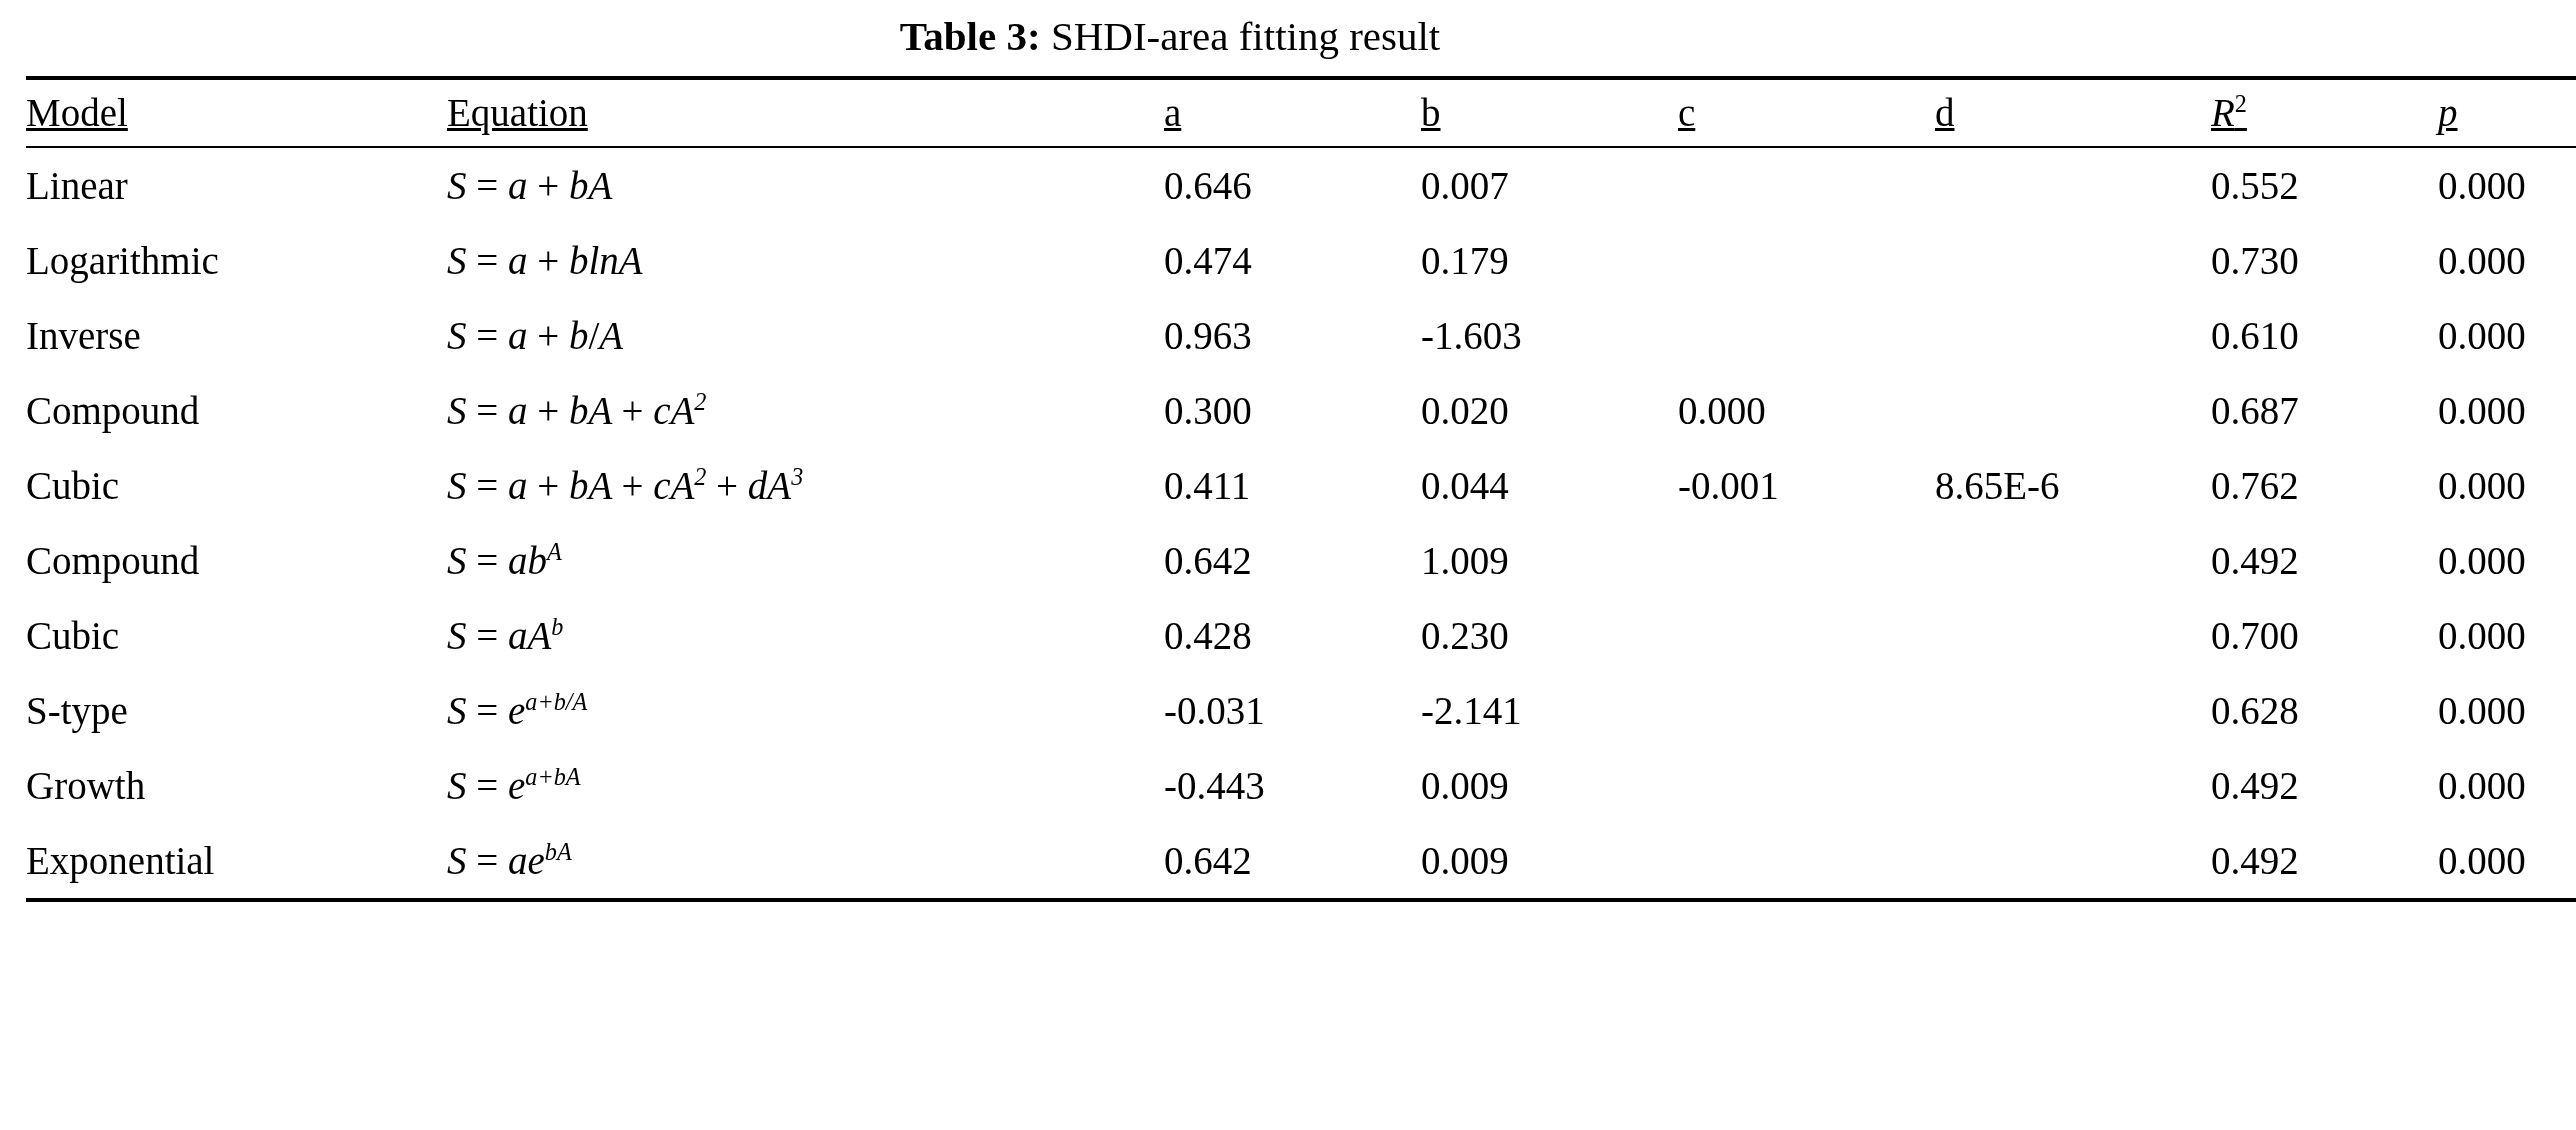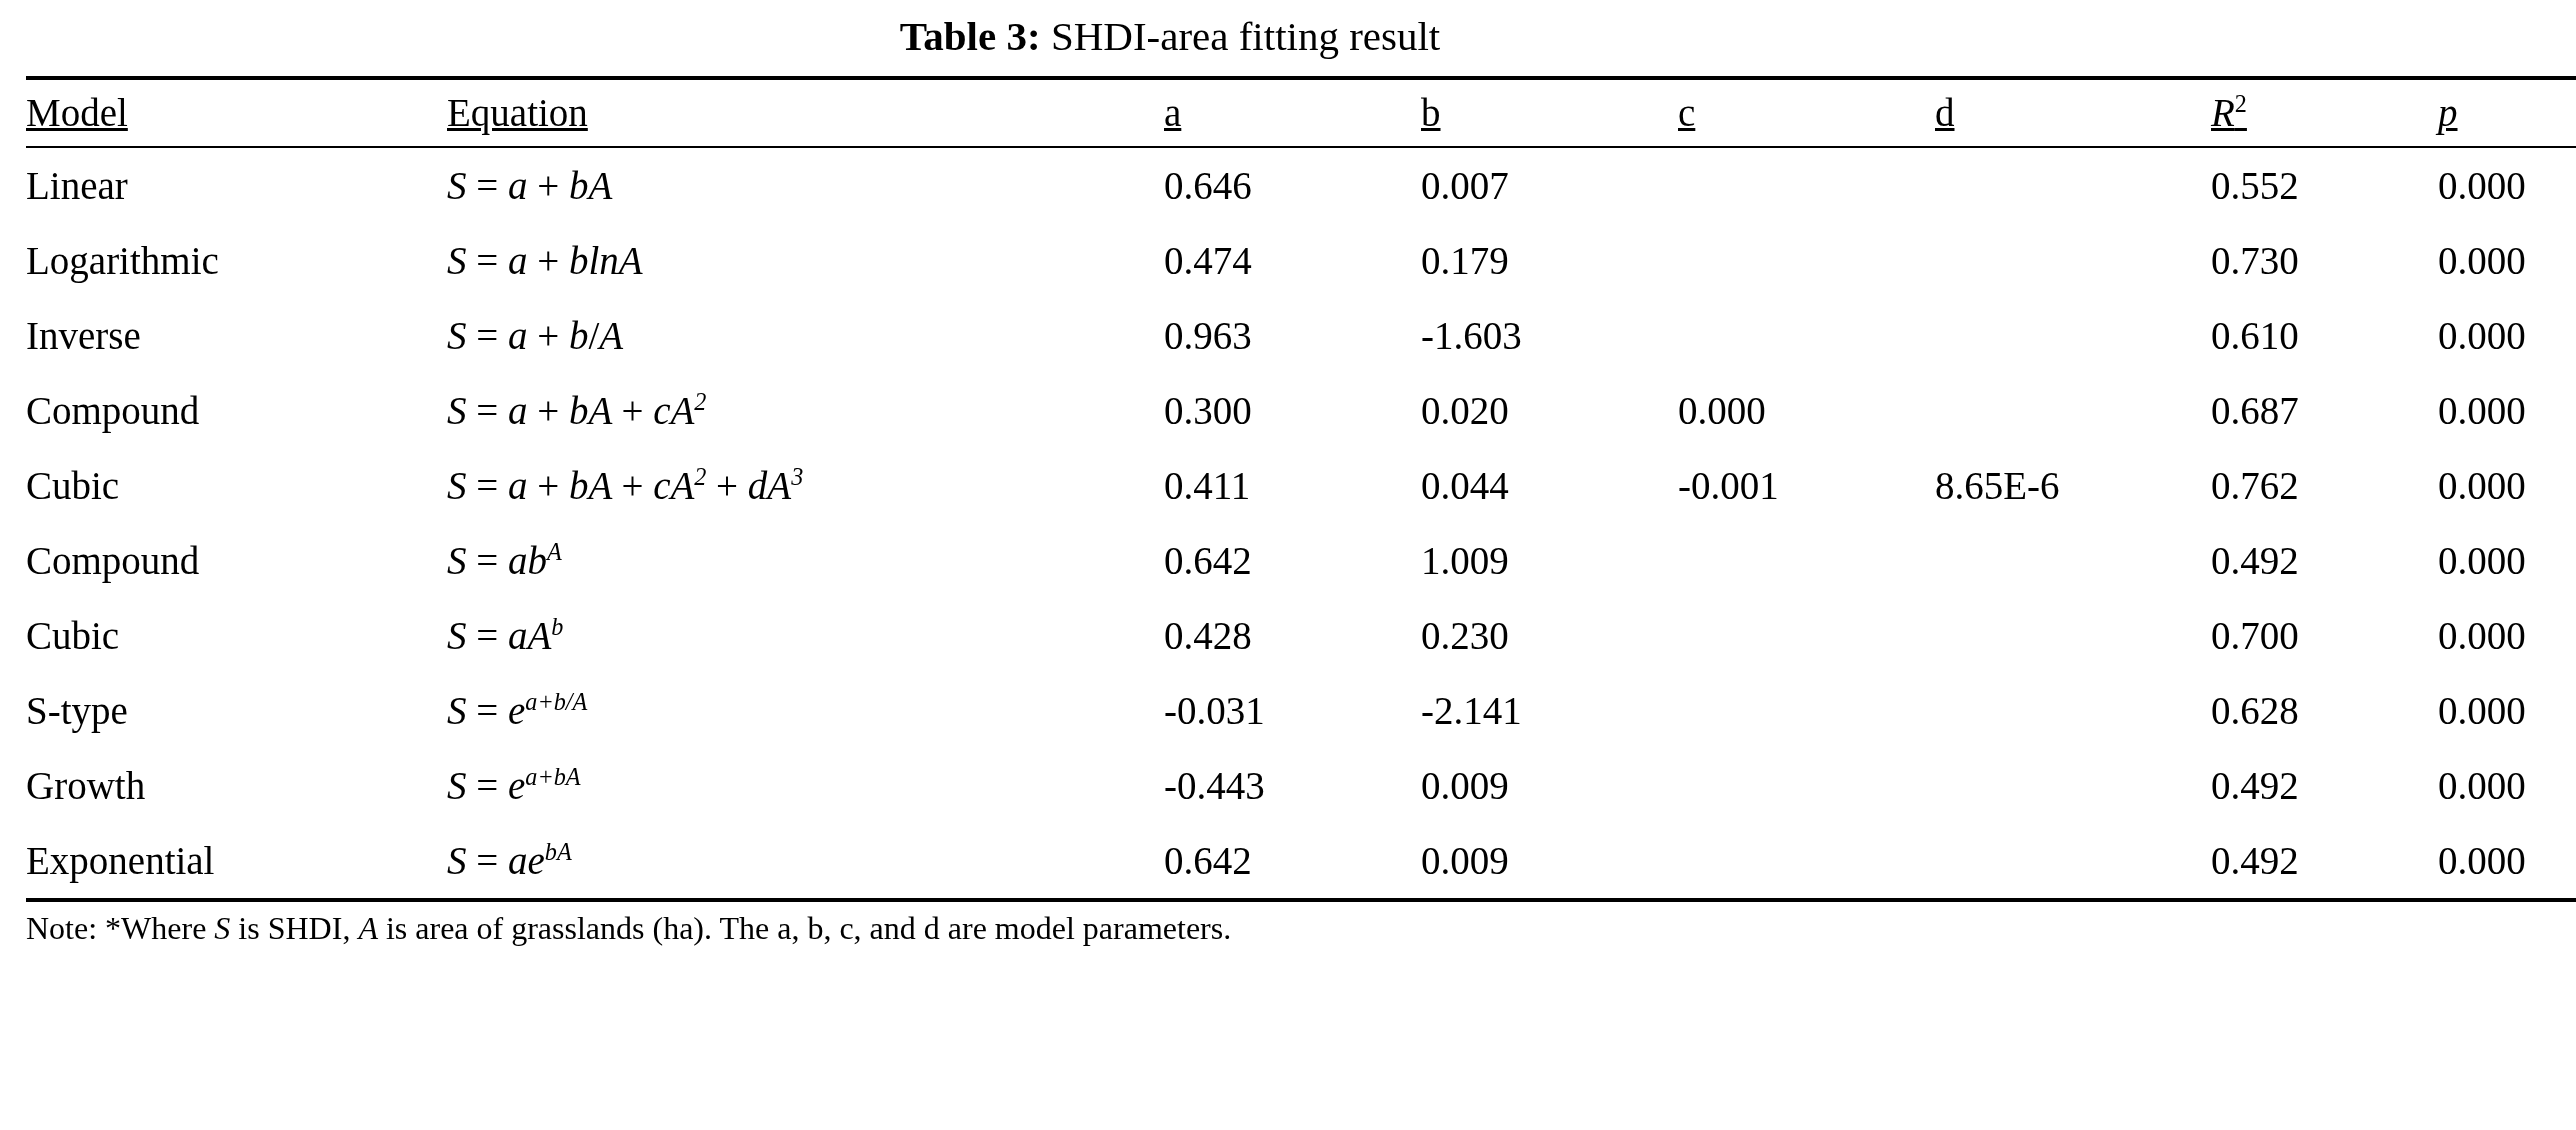--- a/index.html
+++ b/index.html
@@ -210,18 +210,15 @@
         <td>0.642</td>
         <td>0.009</td>
         <td></td>
         <td></td>
         <td>0.492</td>
         <td>0.000</td>
       </tr>
     </tbody>
   </table>
 
-  <div class="note">
-    <span>Note: *Where </span><i>S</i><span> is SHDI, </span><i>A</i><span> is area of grasslands (ha). The a, b, c, and d are model parameters.</span>
-  </div>
 
 </div>
 
 
 </body></html>

